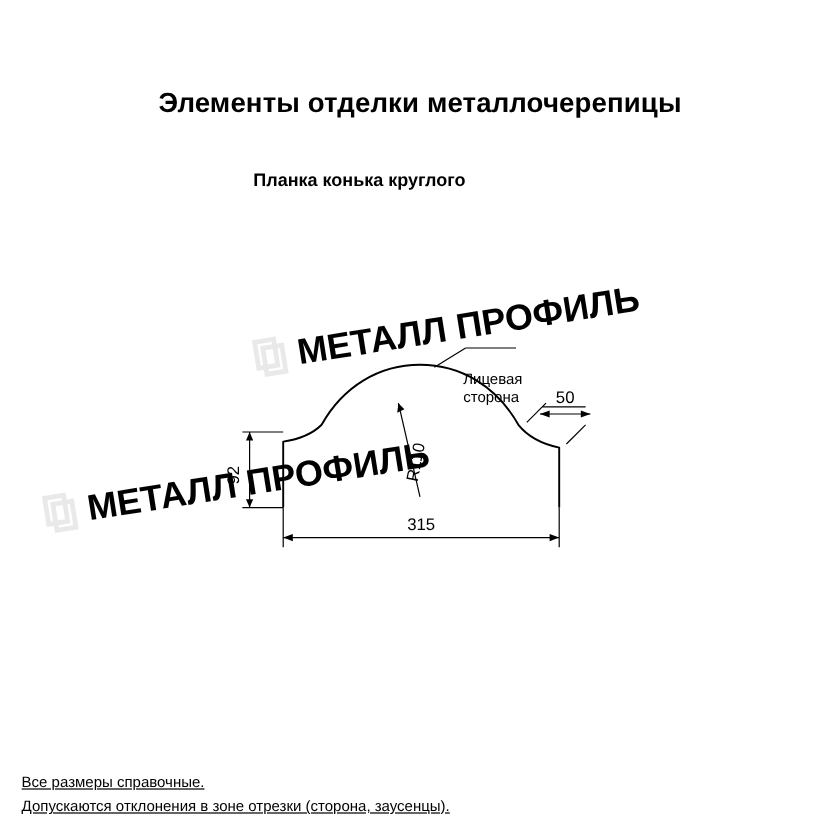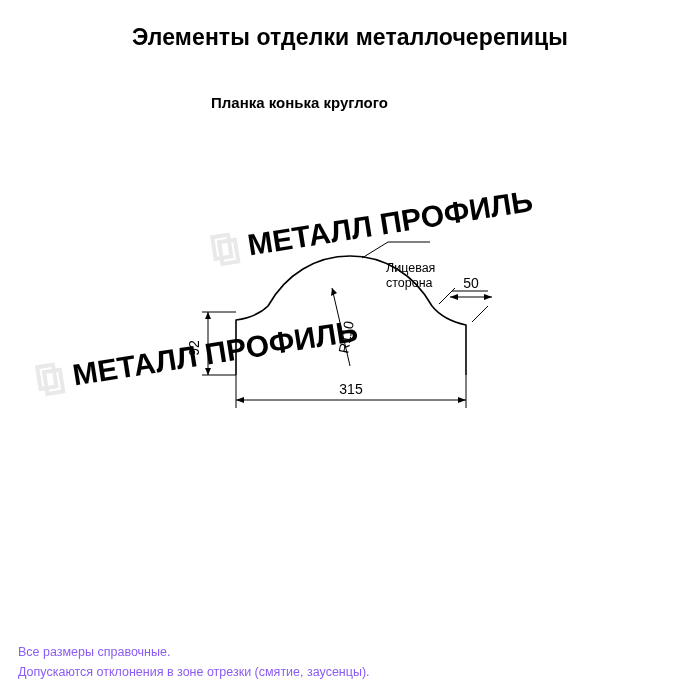--- a/index.html
+++ b/index.html
@@ -11,20 +11,21 @@
     height: 700px;
     background: #ffffff;
     font-family: "Liberation Sans", sans-serif;
     color: #000000;
     position: relative;
     overflow: hidden;
   }
   .page {
     position: absolute;
     inset: 0;
+    margin-top: 48px;
   }
   .title {
     position: absolute;
     top: 24px;
     left: 0;
     width: 700px;
     text-align: center;
     font-size: 23px;
     font-weight: bold;
     letter-spacing: 0.1px;
@@ -57,21 +58,22 @@
     width: 700px;
     height: 320px;
     pointer-events: none;
   }
   .footer {
     position: absolute;
     left: 18px;
     bottom: 18px;
     font-size: 12.5px;
     line-height: 20px;
-    color: #8b5cf6;
+    color: #000000;
+    text-decoration: underline;
   }
   .footer div {
     display: block;
   }
   svg text {
     font-family: "Liberation Sans", sans-serif;
     fill: #000;
   }
 </style>
 </head>
@@ -166,16 +168,16 @@
         <path d="M136 230 l8 -3 l0 6 z" fill="#000" stroke="none"></path>
         <path d="M366 230 l-8 -3 l0 6 z" fill="#000" stroke="none"></path>
       </g>
       <text x="251" y="224" font-size="14" text-anchor="middle">315</text>
 
     </svg>
   </div>
 
   <div class="footer">
     <div>Все размеры справочные.</div>
-    <div>Допускаются отклонения в зоне отрезки (смятие, заусенцы).</div>
+    <div>Допускаются отклонения в зоне отрезки (сторона, заусенцы).</div>
   </div>
 
 </div>
 
 </body></html>

